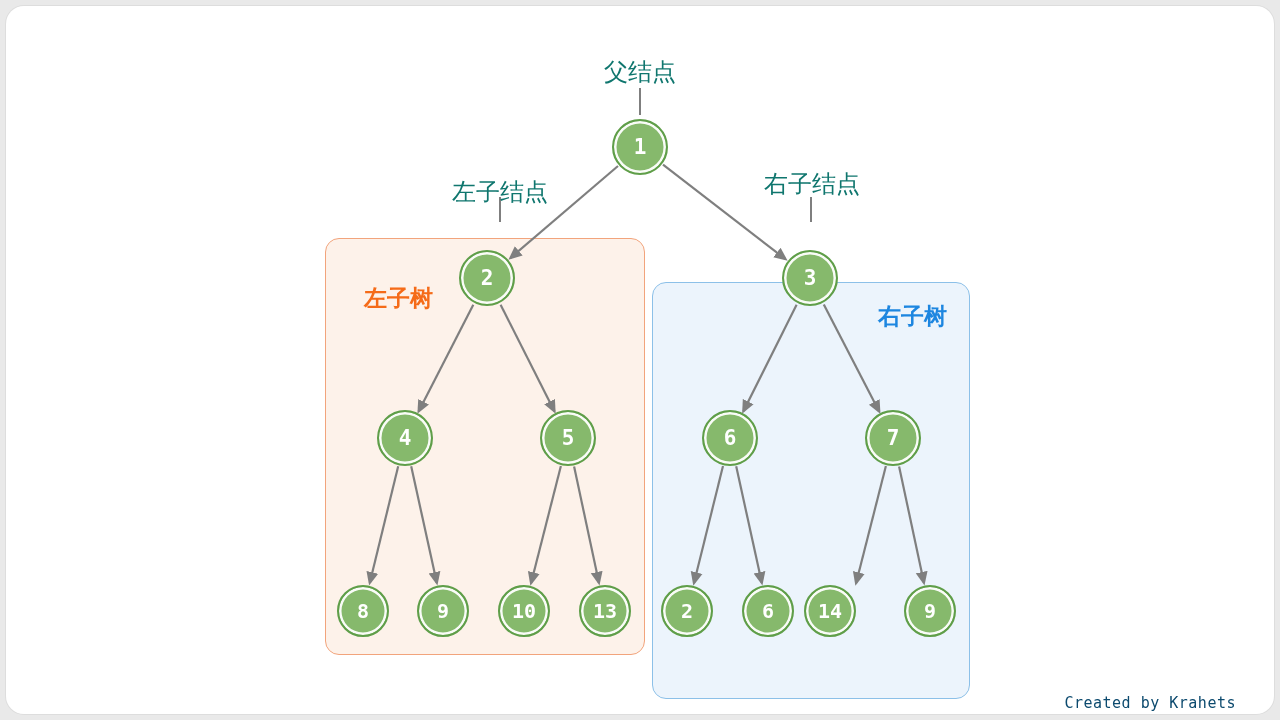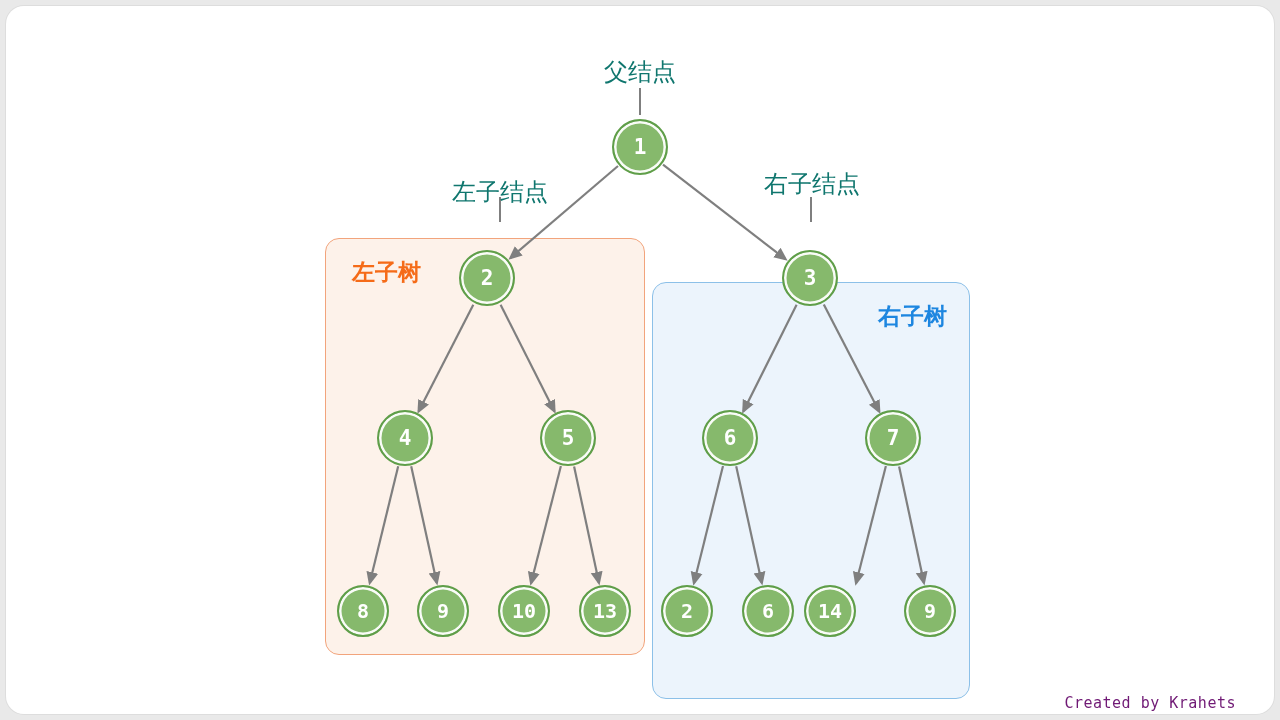--- a/index.html
+++ b/index.html
@@ -28,21 +28,21 @@
   .subtree.right {
     left:652px; top:238px; width:318px; height:417px;
     background:var(--right-subtree-fill, #ecf4fc);
     border:1.5px solid var(--right-subtree-border, #8cc0e8);
     margin-top:44px;
   }
   .subtree-label {
     position:absolute; top:18px;
     font-size:23px; font-weight:bold;
   }
-  .subtree.left  .subtree-label { left:26px;  color:var(--left-subtree-label, #f56b18); }
+  .subtree.left  .subtree-label { left:38px;  color:var(--left-subtree-label, #f56b18);margin-top:26px; }
   .subtree.right .subtree-label { right:22px; color:var(--right-subtree-label, #1d86e0); }
 
   svg.edges { position:absolute; left:0; top:0; z-index:2; }
   .edge { stroke:var(--edge, #7f7f7f); stroke-width:2.2; fill:none; }
   .tick { stroke:var(--edge, #7f7f7f); stroke-width:2; }
   .arrowhead { fill:var(--edge, #7f7f7f); }
 
   .node {
     position:absolute; z-index:3;
     width:56px; height:56px;
@@ -61,21 +61,21 @@
   .txt {
     position:absolute; z-index:4;
     transform:translate(-50%,-50%);
     font-size:24px; font-weight:normal; color:#0f766e;
     white-space:nowrap;
   }
 
   .watermark {
     position:absolute; right:44px; bottom:8px; z-index:4;
     font-family:"DejaVu Sans Mono", monospace;
-    font-size:15px; color:#701a75; letter-spacing:0.5px;text-align:right;
+    font-size:15px; color:#0c4a6e; letter-spacing:0.5px;text-align:right;
   }
 </style>
 </head>
 <body>
 
 <div class="card"></div>
 
 <div class="canvas">
 
   <div class="subtree left">

